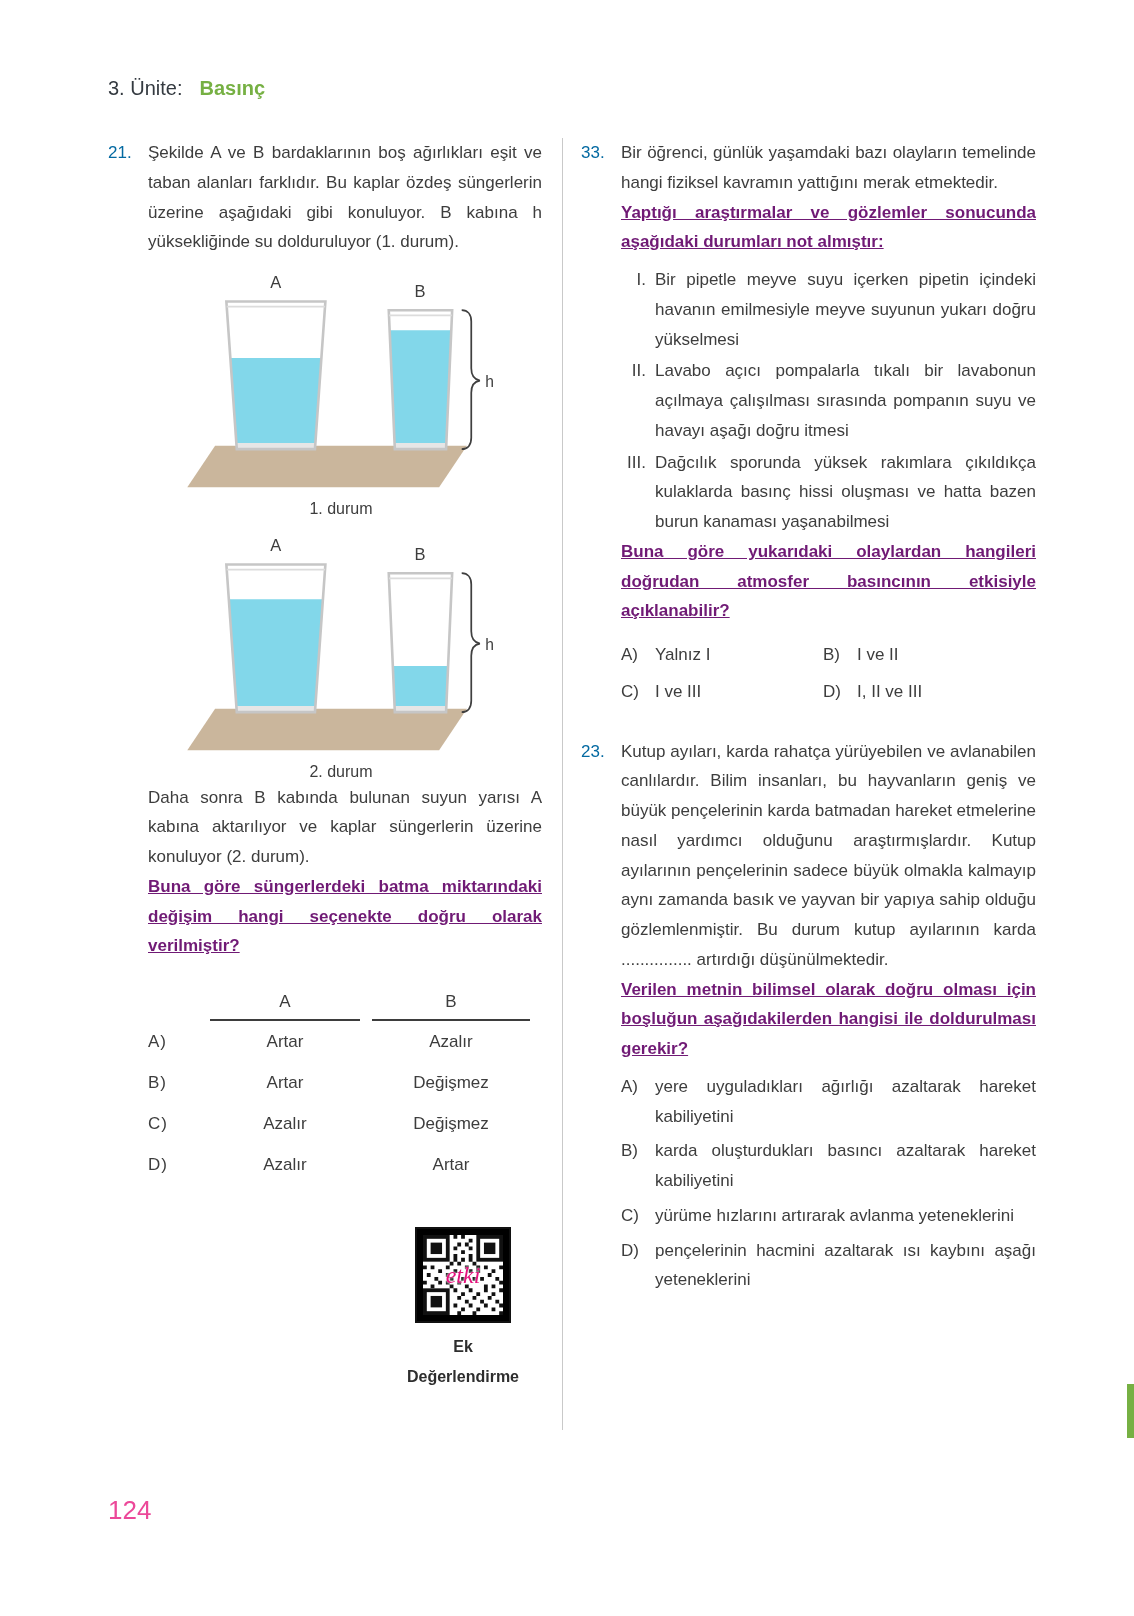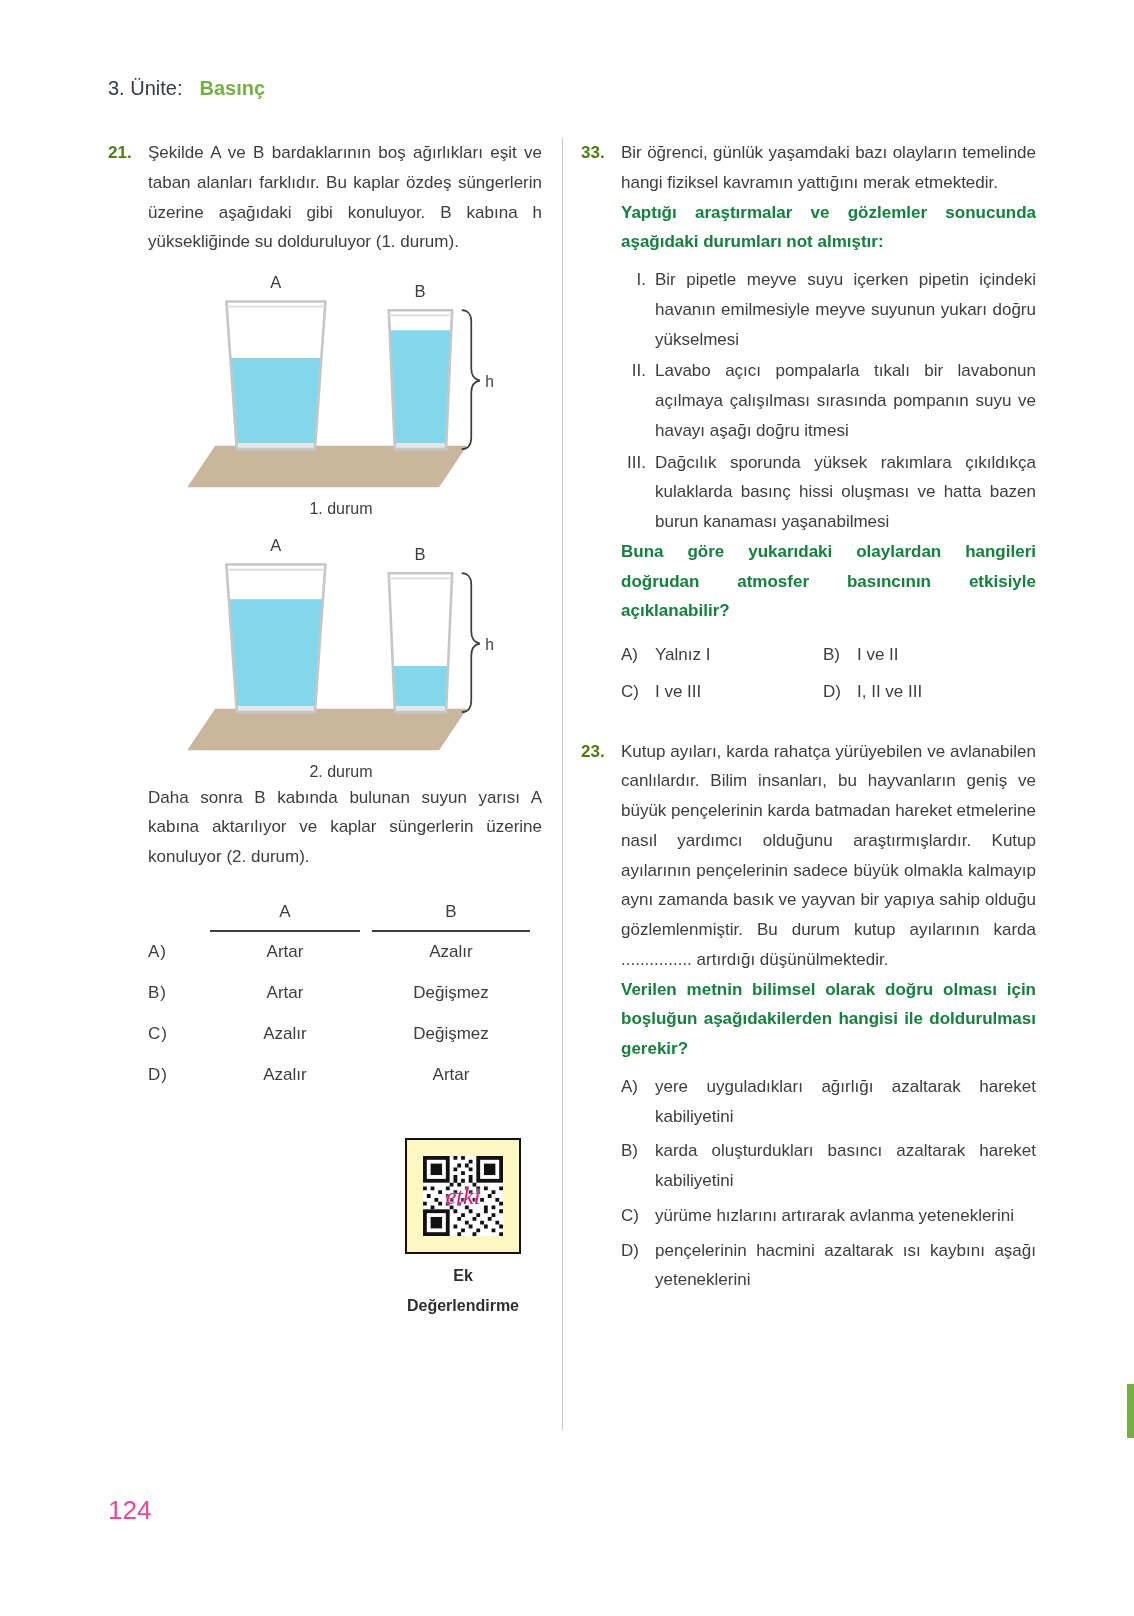--- a/index.html
+++ b/index.html
@@ -13,43 +13,43 @@
   .unit-header { position:absolute; left:108px; top:76px; font-size:20px; line-height:1.2; }
   .unit-prefix { font-weight:400; color:#343a40; }
   .unit-title  { font-weight:600; color:#76B043; margin-left:17px; }
 
   .columns { position:absolute; left:108px; top:138px; width:928px; display:flex; align-items:flex-start; }
   .col-left { width:434px; flex:none; }
   .col-divider { width:1px; flex:none; background:#c9c9c9; height:1292px; margin-left:20px; margin-right:18px; }
   .col-right { flex:1; min-width:0; }
 
   .q { display:flex; }
-  .qnum { flex:none; width:40px; font-weight:700; color:#4d7c0f; }
+  .qnum { flex:none; width:40px; font-weight:400; color:#0369a1; }
   .qbody { flex:1; min-width:0; }
   .qbody p { margin:0; text-align:justify; }
-  .stem { font-weight:700; color:#15803d; text-align:justify; }
+  .stem { font-weight:700; color:#701a75; text-align:justify;text-decoration:underline; }
   .mt8 { margin-top:8px; } .mt14 { margin-top:14px; } .mt16 { margin-top:16px; }
 
   
   .fig { width:350px; margin:14px 0 0 18px; text-align:center; }
   .fig svg { display:block; margin:0 auto; }
   .fig-cap { font-size:16px; color:#3d3d3d; margin-top:2px; line-height:1.3; }
   .fig text { font-family:"Liberation Sans", sans-serif; }
 
   
   .sel-table { margin-top:22px; width:372px; }
   .sel-row { display:grid; grid-template-columns:50px 150px 158px; column-gap:12px; align-items:center; min-height:41px; }
   .sel-head { min-height:38px; }
   .sel-h { align-self:end; text-align:center; border-bottom:2px solid #3d3d3d; padding-bottom:7px; line-height:1.2; }
   .sel-key { letter-spacing:1px; }
   .sel-val { text-align:center; }
 
   
   .qr-block { margin:42px 4px 0 auto; width:150px; text-align:center; }
-  .qr-frame { position:relative; display:inline-block; border:2px solid #111; padding:16px; background:#fef9c3; line-height:0; }
+  .qr-frame { position:relative; display:inline-block; border:2px solid #111; padding:6px; background:#000000; line-height:0; }
   .qr-overlay { position:absolute; inset:0; display:flex; align-items:center; justify-content:center;
     font-family:"Liberation Serif", serif; font-style:italic; font-size:24px; color:#E5127D;
     text-shadow:0 0 3px #fff, 0 0 2px #fff; line-height:1; pointer-events:none; }
   .qr-cap { font-weight:700; font-size:16px; color:#2e2e2e; line-height:1.3; }
   .qr-cap.first { margin-top:12px; }
   .qr-cap.second { margin-top:9px; }
 
   
   .roman-item { display:flex; margin-top:2px; }
   .roman-marker { flex:none; width:34px; text-align:right; padding-right:9px; }
@@ -129,20 +129,21 @@
 
               <path d="M329,45 C336,45 340,50 340,58 L340,112 C340,121 343,125 350,126 C343,127 340,131 340,140 L340,192 C340,200 336,205 329,205" fill="none" stroke="#3f3f3f" stroke-width="2"></path>
               <text x="356" y="133" font-size="18" fill="#3d3d3d">h</text>
               <text x="115" y="20" font-size="19" text-anchor="middle" fill="#3d3d3d">A</text>
               <text x="281" y="30" font-size="19" text-anchor="middle" fill="#3d3d3d">B</text>
             </svg>
             <div class="fig-cap">2. durum</div>
           </div>
 
           <p class="mt16">Daha sonra B kabında bulunan suyun yarısı A kabına aktarılıyor ve kaplar süngerlerin üzerine konuluyor (2. durum).</p>
+          <p class="stem mt14">Buna göre süngerlerdeki batma miktarındaki değişim hangi seçenekte doğru olarak verilmiştir?</p>
 
           <div class="sel-table">
             <div class="sel-row sel-head">
               <div class="sel-key"></div>
               <div class="sel-h">A</div>
               <div class="sel-h">B</div>
             </div>
             <div class="sel-row">
               <div class="sel-key">A)</div>
               <div class="sel-val">Artar</div>

